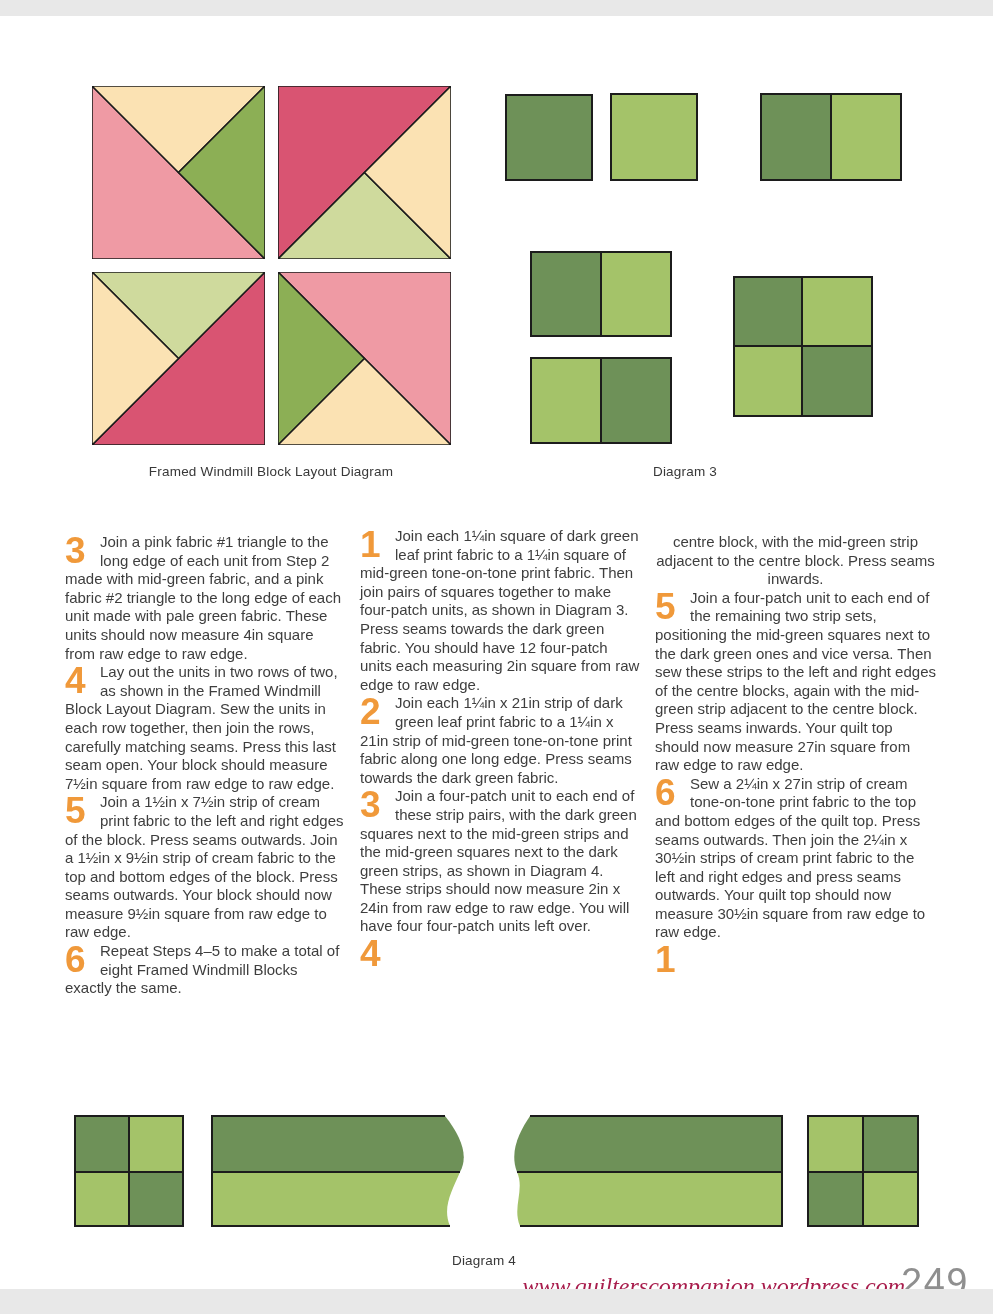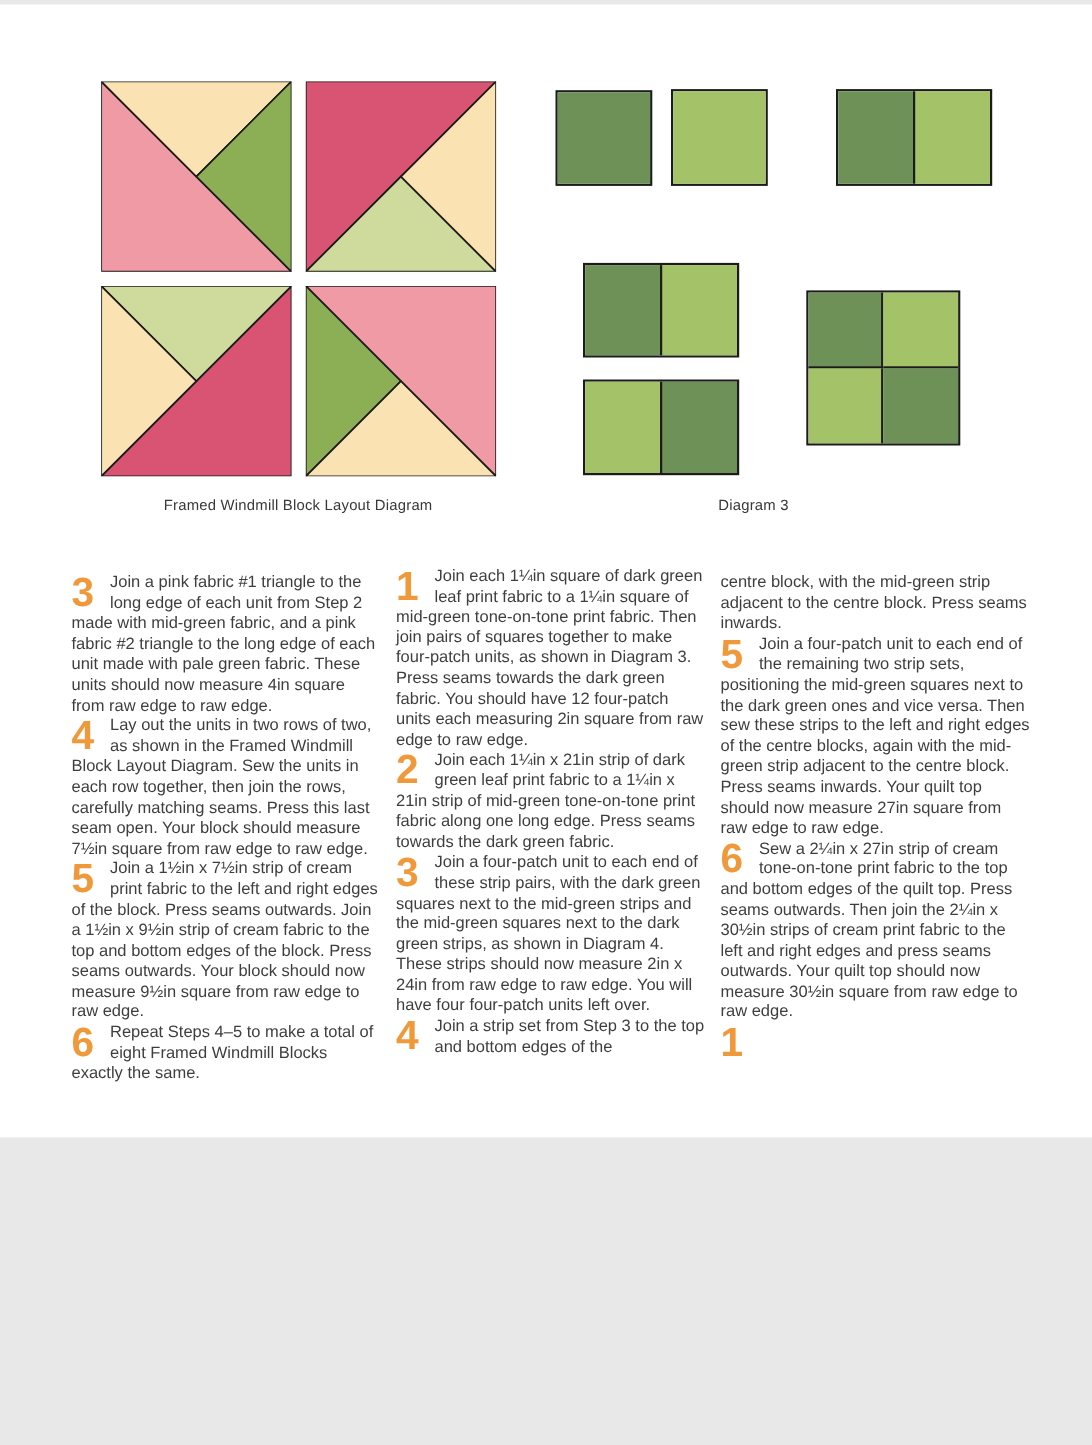--- a/index.html
+++ b/index.html
@@ -1,18 +1,18 @@
 <!DOCTYPE html>
 <html style="--pink: #EF9AA4; --rose: #D95472; --cream: #FBE2B3; --pale-green: #CFDA9D; --mid-green: #8CAF55; --dark-green: #6E9158; --light-green: #A4C369; --outline: #1C1C1C; --step-orange: #F0993A; --heading-purple: #662D91; --body-text: #3E3E3E; --caption-text: #383838; --footer-red: #A81E4D; --page-gray: #8F8F8F;"><head>
 <meta charset="utf-8">
 <style>
   html,body{margin:0;padding:0;background:#e8e8e8;}
   .page{
-    position:relative; width:993px; height:1030px; background:#ffffff;
-    margin:4px auto; overflow:hidden;
+    position:relative; width:993px; height:1273px; background:#ffffff;
+    margin:16px auto; overflow:hidden;
     font-family:"Liberation Sans", sans-serif;
     color:var(--body-text);
   }
   
   .blk{position:absolute; width:173px; height:173px;}
   .blk polygon{stroke:var(--outline); stroke-width:0.9; stroke-linejoin:miter;}
   .f-pink{fill:var(--pink);} .f-rose{fill:var(--rose);} .f-cream{fill:var(--cream);}
   .f-mid{fill:var(--mid-green);} .f-pale{fill:var(--pale-green);}
   .f-dark{fill:var(--dark-green);} .f-light{fill:var(--light-green);}
 
@@ -37,21 +37,21 @@
   .col-heading{
     margin:0 0 4px 0; font-size:19px; line-height:22px; font-weight:700;
     color:var(--heading-purple); letter-spacing:0.2px;
   }
   .col-heading.spaced{margin-top:13px;}
   .step{clear:left; margin:0;}
   .step .num{
     float:left; width:27px; margin-right:8px;
     font-size:37px; line-height:36px; font-weight:600; color:var(--step-orange);
   }
-  .cont{margin:0;}
+  .cont{margin:0;text-align:center;}
 
   
   .d4-svg{position:absolute; left:70px; top:1095px;}
   .d4-stroke{fill:none; stroke:var(--outline); stroke-width:2px;}
 
   
   .footer-url{
     position:absolute; right:88px; top:1257px;
     font-family:"Liberation Serif", serif; font-style:italic;
     font-size:24px; color:var(--footer-red); white-space:nowrap;
@@ -134,21 +134,21 @@
     <div class="step">
       <span class="num">1</span><span>Join each 1¼in square of dark green leaf print fabric to a 1¼in square of mid-green tone-on-tone print fabric. Then join pairs of squares together to make four-patch units, as shown in Diagram 3. Press seams towards the dark green fabric. You should have 12 four-patch units each measuring 2in square from raw edge to raw edge.</span>
     </div>
     <div class="step">
       <span class="num">2</span><span>Join each 1¼in x 21in strip of dark green leaf print fabric to a 1¼in x 21in strip of mid-green tone-on-tone print fabric along one long edge. Press seams towards the dark green fabric.</span>
     </div>
     <div class="step">
       <span class="num">3</span><span>Join a four-patch unit to each end of these strip pairs, with the dark green squares next to the mid-green strips and the mid-green squares next to the dark green strips, as shown in Diagram 4. These strips should now measure 2in x 24in from raw edge to raw edge. You will have four four-patch units left over.</span>
     </div>
     <div class="step">
-      <span class="num">4</span><span>Join a strip set from Step 3 to the top and bottom edges of the</span>
+      <span class="num">4</span>
     </div>
   </div>
 
   <div class="col" style="left:655px;top:517px">
     <p class="cont">centre block, with the mid-green strip adjacent to the centre block. Press seams inwards.</p>
     <div class="step">
       <span class="num">5</span><span>Join a four-patch unit to each end of the remaining two strip sets, positioning the mid-green squares next to the dark green ones and vice versa. Then sew these strips to the left and right edges of the centre blocks, again with the mid-green strip adjacent to the centre block. Press seams inwards. Your quilt top should now measure 27in square from raw edge to raw edge.</span>
     </div>
     <div class="step">
       <span class="num">6</span><span>Sew a 2¼in x 27in strip of cream tone-on-tone print fabric to the top and bottom edges of the quilt top. Press seams outwards. Then join the 2¼in x 30½in strips of cream print fabric to the left and right edges and press seams outwards. Your quilt top should now measure 30½in square from raw edge to raw edge.</span>
@@ -179,18 +179,18 @@
     <line x1="447" y1="61" x2="712" y2="61" class="d4-stroke"></line>
 
     <rect x="738" y="5" width="55" height="56" class="f-light"></rect>
     <rect x="793" y="5" width="55" height="56" class="f-dark"></rect>
     <rect x="738" y="61" width="55" height="54" class="f-dark"></rect>
     <rect x="793" y="61" width="55" height="54" class="f-light"></rect>
     <rect x="738" y="5" width="110" height="110" class="d4-stroke"></rect>
     <line x1="793" y1="5" x2="793" y2="115" class="d4-stroke"></line>
     <line x1="738" y1="61" x2="848" y2="61" class="d4-stroke"></line>
   </svg>
-  <div class="caption" style="left:504px;top:1237px">Diagram 4</div>
+  <div class="caption" style="left:484px;top:1237px">Diagram 4</div>
 
   <div class="footer-url">www.quilterscompanion.wordpress.com</div>
   <div class="page-num">249</div>
 
 </div>
 
 </body></html>

